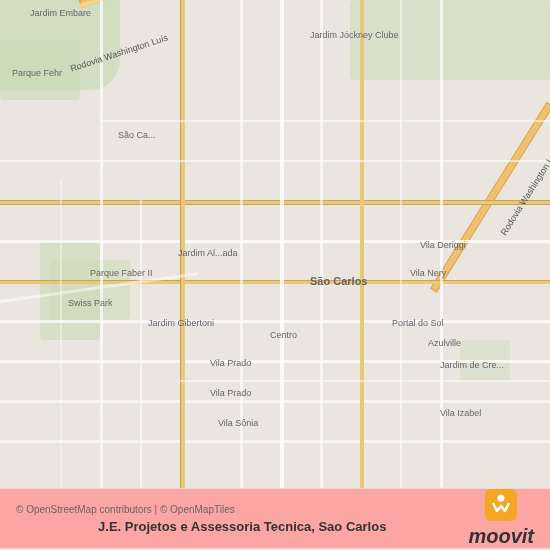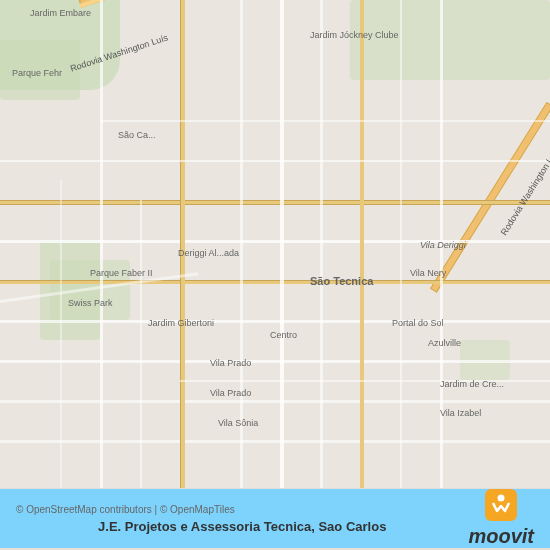--- a/index.html
+++ b/index.html
@@ -57,21 +57,21 @@
       font-weight: 600;
       color: #333;
       cursor: pointer;
       white-space: nowrap;
       box-shadow: 0 2px 6px rgba(0,0,0,0.2);
     }
 
     #footer {
       width: 550px;
       height: 60px;
-      background: #7dd3fc;
+      background: #fca5a5;
       display: flex;
       align-items: center;
       padding: 0 16px;
       border-top: 1px solid #ddd;
     }
 
     #footer-left {
       flex: 1;
     }
 
@@ -166,35 +166,35 @@
     <div style="position:absolute;left:140px;top:200px;bottom:0;width:2px;background:#fff;opacity:0.5;"></div>
     <div style="position:absolute;left:60px;top:180px;bottom:0;width:2px;background:#fff;opacity:0.4;"></div>
     <div style="position:absolute;top:380px;left:180px;right:0;height:2px;background:#fff;opacity:0.5;"></div>
 
     <div style="position:absolute;top:300px;left:0;width:200px;height:3px;background:#fff;opacity:0.5;transform:rotate(-8deg);transform-origin:0 50%;"></div>
 
     <span class="area-label" style="left:30px;top:8px;">Jardim Embare</span>
     <span class="area-label" style="left:12px;top:68px;">Parque Fehr</span>
     <span class="area-label" style="left:310px;top:30px;">Jardim Jóckney Clube</span>
     <span class="area-label" style="left:118px;top:130px;">São Ca...</span>
-    <span class="area-label" style="left:420px;top:240px;font-style:italic;">Vila Deriggi</span>
+    <span class="area-label" style="left:420px;top:240px;">Vila Deriggi</span>
     <span class="area-label" style="left:410px;top:268px;">Vila Nery</span>
-    <span class="area-label" style="left:310px;top:275px;font-size:11px;font-weight:600;">São Tecnica</span>
+    <span class="area-label" style="left:310px;top:275px;font-size:11px;font-weight:600;">São Carlos</span>
     <span class="area-label" style="left:90px;top:268px;">Parque Faber II</span>
     <span class="area-label" style="left:68px;top:298px;">Swiss Park</span>
     <span class="area-label" style="left:148px;top:318px;">Jardim Gibertoni</span>
     <span class="area-label" style="left:270px;top:330px;">Centro</span>
     <span class="area-label" style="left:392px;top:318px;">Portal do Sol</span>
     <span class="area-label" style="left:428px;top:338px;">Azulville</span>
     <span class="area-label" style="left:210px;top:358px;">Vila Prado</span>
     <span class="area-label" style="left:210px;top:388px;">Vila Prado</span>
     <span class="area-label" style="left:218px;top:418px;">Vila Sônia</span>
-    <span class="area-label" style="left:178px;top:248px;">Deriggi Al...ada</span>
+    <span class="area-label" style="left:178px;top:248px;">Jardim Al...ada</span>
     <span class="area-label" style="left:440px;top:408px;">Vila Izabel</span>
-    <span class="area-label" style="left:440px;top:360px;margin-top:19px;">Jardim de Cre...</span>
+    <span class="area-label" style="left:440px;top:360px;">Jardim de Cre...</span>
 
     <span class="road-label" style="left:68px;top:48px;transform:rotate(-18deg);">Rodovia Washington Luís</span>
     <span class="road-label" style="left:480px;top:188px;transform:rotate(-58deg);">Rodovia Washington L...</span>
   </div>
 
 </div>
 
 <div id="footer">
   <div id="footer-left">
     <div id="attribution">© OpenStreetMap contributors | © OpenMapTiles</div>

